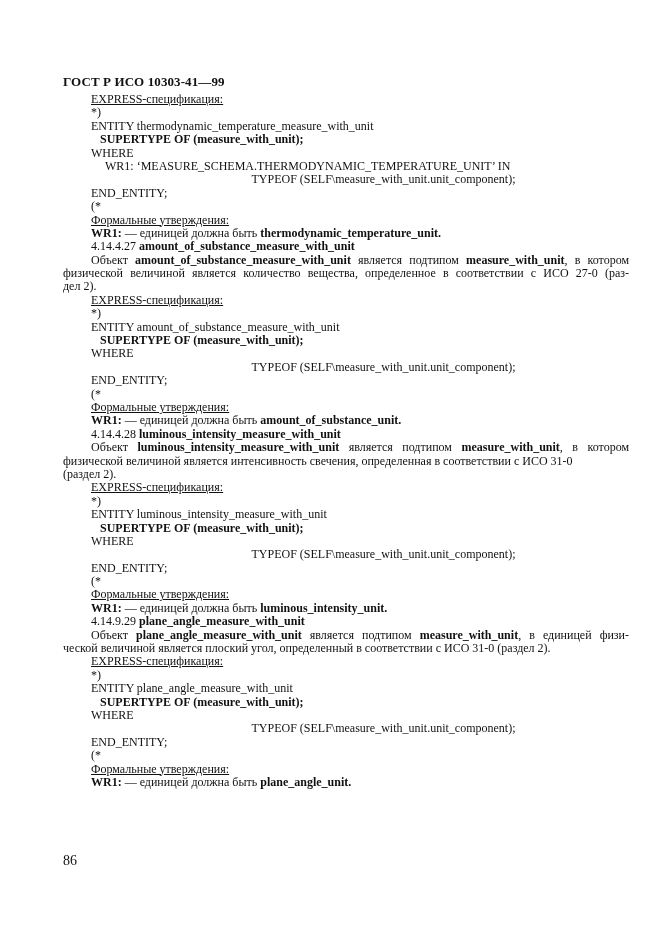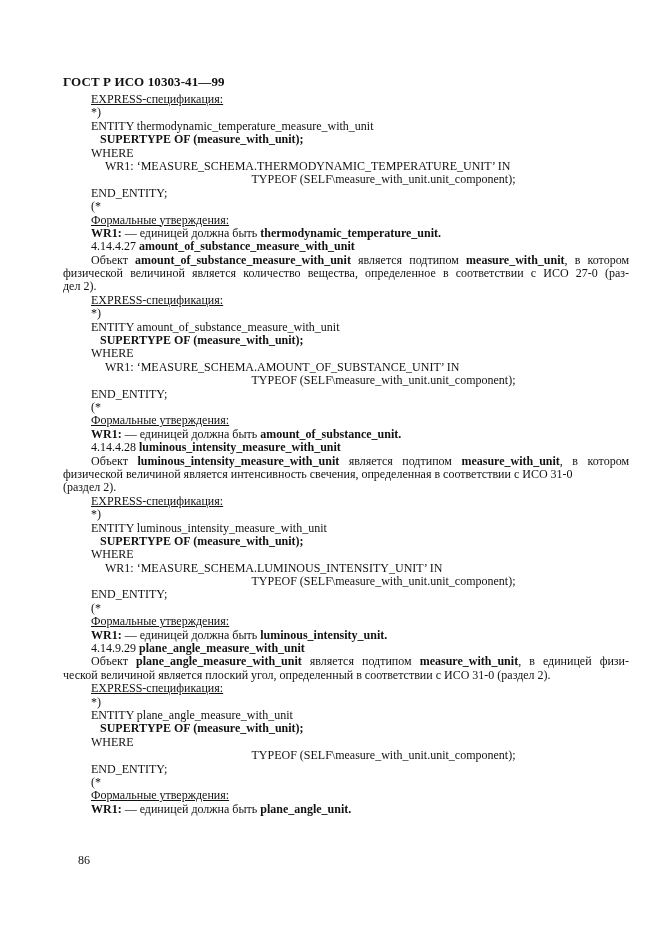--- a/index.html
+++ b/index.html
@@ -18,21 +18,21 @@
     }
     .line { white-space: nowrap; height: 13.4px; }
     .i1 { padding-left: 28px; }
     .i2 { padding-left: 37px; font-weight: bold; }
     .i3 { padding-left: 42px; }
     .i4 { padding-left: 75px; text-align: center; }
     .u { text-decoration: underline; }
     .b { font-weight: bold; }
     .just { text-align: justify; text-align-last: justify; white-space: normal; }
     .page-number {
-      position: absolute; left: 78px; top: 853px; font-size: 12px;
+      position: absolute; left: 63px; top: 853px; font-size: 14px;
     }
   </style>
 </head>
 <body>
 
 <div class="page-header">ГОСТ Р ИСО 10303-41—99</div>
 
 <div class="content">
 
   <div>
@@ -52,39 +52,37 @@
   <div>
     <div class="line i1"><span>4.14.4.27 </span><span class="b">amount_of_substance_measure_with_unit</span></div>
     <div class="line i1 just"><span>Объект </span><span class="b">amount_of_substance_measure_with_unit</span><span> является подтипом </span><span class="b">measure_with_unit</span><span>, в котором</span></div>
     <div class="line just">физической величиной является количество вещества, определенное в соответствии с ИСО 27-0 (раз-</div>
     <div class="line">дел 2).</div>
     <div class="line i1 u">EXPRESS-спецификация:</div>
     <div class="line i1">*)</div>
     <div class="line i1">ENTITY amount_of_substance_measure_with_unit</div>
     <div class="line i2">SUPERTYPE OF (measure_with_unit);</div>
     <div class="line i1">WHERE</div>
-    <div class="line i3">WR1: ‘MEASURE_SCHEMA.AMOUNT_OF_SUBSTANCE_UNIT’ IN</div>
     <div class="line i4">TYPEOF (SELF\measure_with_unit.unit_component);</div>
     <div class="line i1">END_ENTITY;</div>
     <div class="line i1">(*</div>
     <div class="line i1 u">Формальные утверждения:</div>
     <div class="line i1"><span class="b">WR1:</span><span> — единицей должна быть </span><span class="b">amount_of_substance_unit.</span></div>
   </div>
 
   <div>
     <div class="line i1"><span>4.14.4.28 </span><span class="b">luminous_intensity_measure_with_unit</span></div>
     <div class="line i1 just"><span>Объект </span><span class="b">luminous_intensity_measure_with_unit</span><span> является подтипом </span><span class="b">measure_with_unit</span><span>, в котором</span></div>
     <div class="line">физической величиной является интенсивность свечения, определенная в соответствии с ИСО 31-0</div>
     <div class="line">(раздел 2).</div>
     <div class="line i1 u">EXPRESS-спецификация:</div>
     <div class="line i1">*)</div>
     <div class="line i1">ENTITY luminous_intensity_measure_with_unit</div>
     <div class="line i2">SUPERTYPE OF (measure_with_unit);</div>
     <div class="line i1">WHERE</div>
-    <div class="line i3">WR1: ‘MEASURE_SCHEMA.LUMINOUS_INTENSITY_UNIT’ IN</div>
     <div class="line i4">TYPEOF (SELF\measure_with_unit.unit_component);</div>
     <div class="line i1">END_ENTITY;</div>
     <div class="line i1">(*</div>
     <div class="line i1 u">Формальные утверждения:</div>
     <div class="line i1"><span class="b">WR1:</span><span> — единицей должна быть </span><span class="b">luminous_intensity_unit.</span></div>
   </div>
 
   <div>
     <div class="line i1"><span>4.14.9.29 </span><span class="b">plane_angle_measure_with_unit</span></div>
     <div class="line i1 just"><span>Объект </span><span class="b">plane_angle_measure_with_unit</span><span> является подтипом </span><span class="b">measure_with_unit</span><span>, в единицей физи-</span></div>

